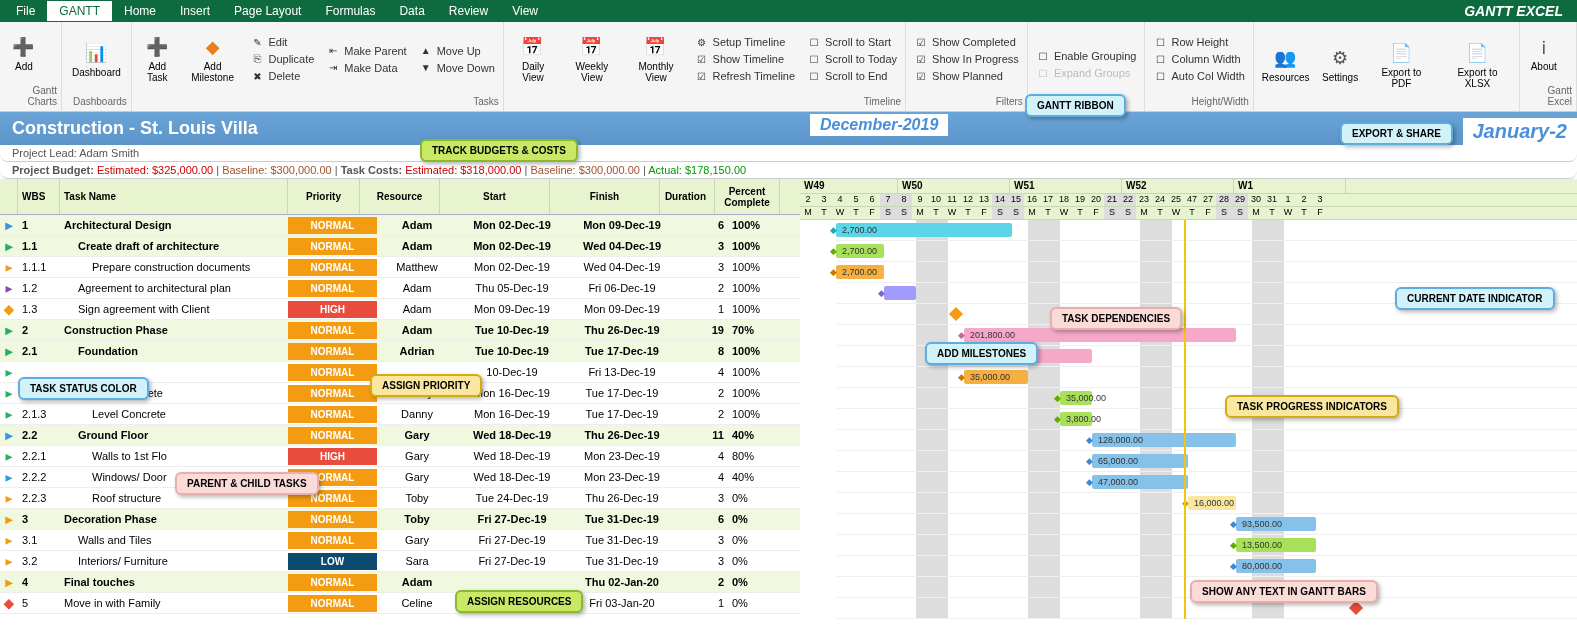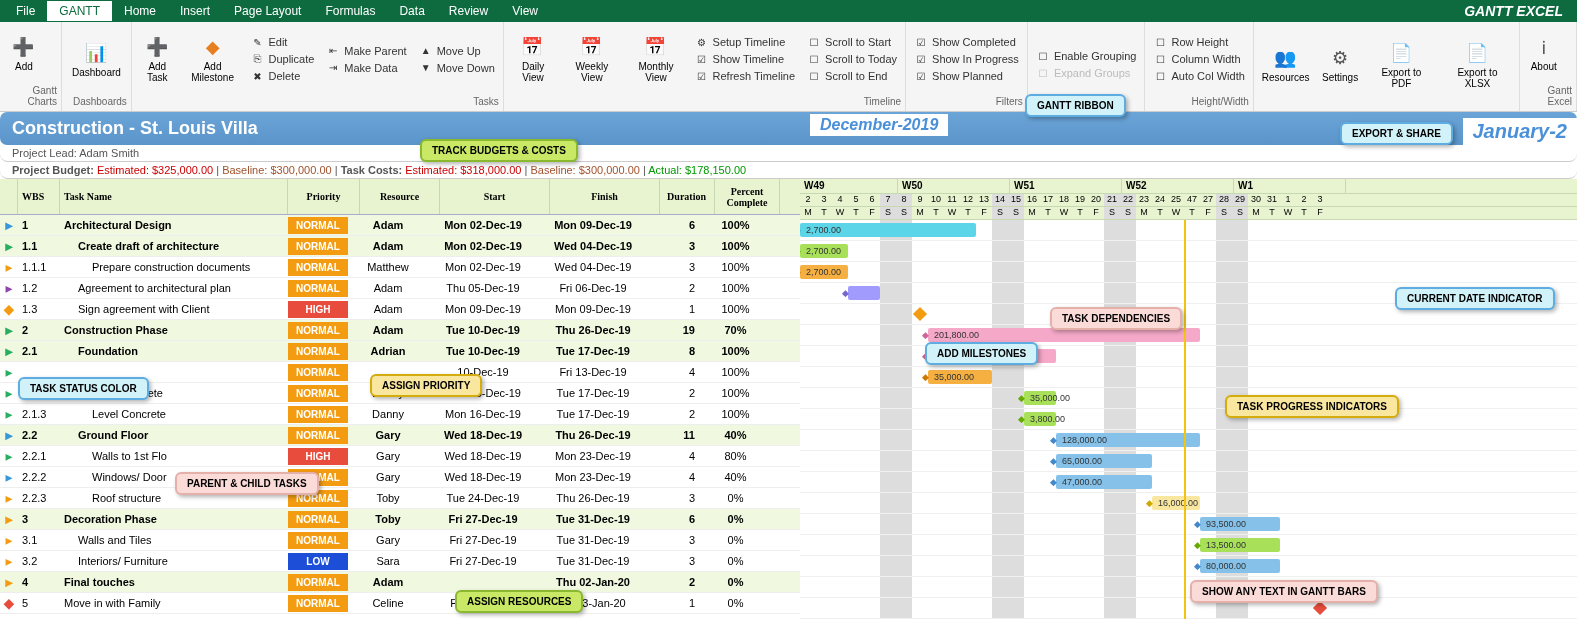--- a/index.html
+++ b/index.html
@@ -12,56 +12,56 @@
 .rgroup { border-right: 1px solid #ddd; display: flex; flex-direction: column; justify-content: space-between; padding: 2px 4px; }
 .rgroup-label { text-align: right; color: #666; font-size: 10px; padding: 2px 0; }
 .rgroup-items { display: flex; gap: 4px; flex: 1; align-items: center; }
 .rbtn { display: flex; flex-direction: column; align-items: center; justify-content: center; padding: 2px 6px; cursor: pointer; min-width: 40px; }
 .rbtn .icon { width: 24px; height: 24px; display: flex; align-items: center; justify-content: center; font-size: 18px; }
 .rbtn .lbl { font-size: 10px; text-align: center; margin-top: 2px; }
 .rlist { display: flex; flex-direction: column; gap: 1px; justify-content: center; }
 .ritem { display: flex; align-items: center; gap: 4px; padding: 1px 4px; cursor: pointer; font-size: 11px; color: #333; white-space: nowrap; }
 .ritem .mini-icon { width: 14px; height: 14px; display: inline-flex; align-items: center; justify-content: center; font-size: 10px; }
 
-.project-bar { background: linear-gradient(#6ba5d8,#5a94c8); color: #fff; padding: 6px 12px; font-size: 18px; font-weight: bold; display: flex; border-radius: 7px; }
+.project-bar { background: linear-gradient(#6ba5d8,#5a94c8); color: #fff; padding: 6px 12px; font-size: 18px; font-weight: bold; display: flex; }
 .project-bar .timeline-month { margin-left: auto; color: #cfe8ff; font-style: italic; background: #fff; padding: 2px 10px; color: #4a90d9; }
 .info-row { padding: 2px 12px; font-size: 11px; color: #555; border-bottom: 1px solid #ccc; border-radius: 8px; }
 .info-row .est { color: #c00; } .info-row .base { color: #a0522d; } .info-row .act { color: #090; }
 
 .grid-wrap { display: flex; }
 .left-grid { width: 800px; }
 .right-gantt { flex: 1; overflow: hidden; position: relative; }
 
 .hdr-row { background: #e8f4d0; display: flex; border-bottom: 1px solid #aac; font-weight: bold; height: 36px; }
-.hdr-cell { padding: 2px 4px; border-right: 1px solid #c8d8b0; display: flex; align-items: center; font-size: 10px; font-family: Liberation Serif, serif; }
+.hdr-cell { padding: 2px 4px; border-right: 1px solid #c8d8b0; display: flex; align-items: center; font-size: 10px; }
 .col-ind { width: 18px; } .col-wbs { width: 42px; } .col-name { width: 228px; } .col-pri { width: 72px; justify-content: center; }
 .col-res { width: 80px; justify-content: center; } .col-start { width: 110px; justify-content: center; }
 .col-finish { width: 110px; justify-content: center; } .col-dur { width: 55px; justify-content: flex-end; padding-right: 8px; }
 .col-pct { width: 65px; text-align: center; justify-content: center; }
 
 .task-row { display: flex; height: 21px; border-bottom: 1px solid #eee; align-items: center; }
 .task-row.parent { font-weight: bold; background: #f0f8e0; }
 .ind-cell { width: 18px; display: flex; align-items: center; justify-content: center; }
 .wbs-cell { width: 42px; padding-left: 4px; }
 .name-cell { width: 228px; padding-left: 4px; overflow: hidden; white-space: nowrap; }
-.pri-cell { width: 60px; color: #fff; text-align: center; font-size: 10px; font-weight: bold; padding: 3px 0; }
-.pri-NORMAL { background: #f39c12; } .pri-HIGH { background: #e74c3c; } .pri-LOW { background: #1d4ed8; }
+.pri-cell { width: 89px; color: #fff; text-align: center; font-size: 10px; font-weight: bold; padding: 3px 0; }
+.pri-NORMAL { background: #f39c12; } .pri-HIGH { background: #e74c3c; } .pri-LOW { background: #0c4a6e; }
 .res-cell { width: 80px; text-align: center; } .start-cell { width: 110px; text-align: center; }
 .finish-cell { width: 110px; text-align: center; } .dur-cell { width: 55px; text-align: right; padding-right: 8px; }
-.pct-cell { width: 65px; text-align: center; }
+.pct-cell { width: 65px; text-align: left; }
 
 .gantt-hdr { background: #e8f4d0; }
 .week-row, .date-row, .day-row { display: flex; border-bottom: 1px solid #c8d8b0; }
 .week-cell { border-right: 1px solid #c8d8b0; font-size: 10px; padding: 1px 4px; height: 14px; font-weight: bold; }
 .date-cell { width: 16px; text-align: center; font-size: 9px; height: 12px; }
 .day-cell { width: 16px; text-align: center; font-size: 9px; height: 12px; }
 .weekend { background: #ddd; }
 
 .gantt-rows { position: relative; }
-.gantt-row { height: 21px; border-bottom: 1px solid #f0f0f0; position: relative; }
+.gantt-row { height: 21px; border-bottom: 1px solid #f0f0f0; position: relative; margin-left: 36px; }
 .gantt-row .day-bg { position: absolute; top: 0; bottom: 0; width: 16px; }
 .bar { position: absolute; height: 14px; top: 3px; border-radius: 2px; font-size: 9px; color: #333; padding-left: 2px; display: flex; align-items: center; white-space: nowrap; }
 .bar-cyan { background: #5dd5e8; } .bar-green { background: #a8e05a; } .bar-orange { background: #f5b041; }
 .bar-pink { background: #f5a8c8; } .bar-blue { background: #85c1e9; } .bar-purple { background: #a29bfe; }
 .bar-yellow { background: #f9e79f; }
 .diamond { position: absolute; width: 10px; height: 10px; transform: rotate(45deg); top: 5px; }
 
 .callout { position: absolute; background: #fff; border: 2px solid; border-radius: 6px; padding: 4px 10px; font-size: 10px; font-weight: bold; box-shadow: 2px 2px 4px rgba(0,0,0,0.3); z-index: 50; white-space: nowrap; }
 .co-green { background: #c8e866; border-color: #8ab82e; }
 .co-yellow { background: #f9e79f; border-color: #d4ac0d; }

